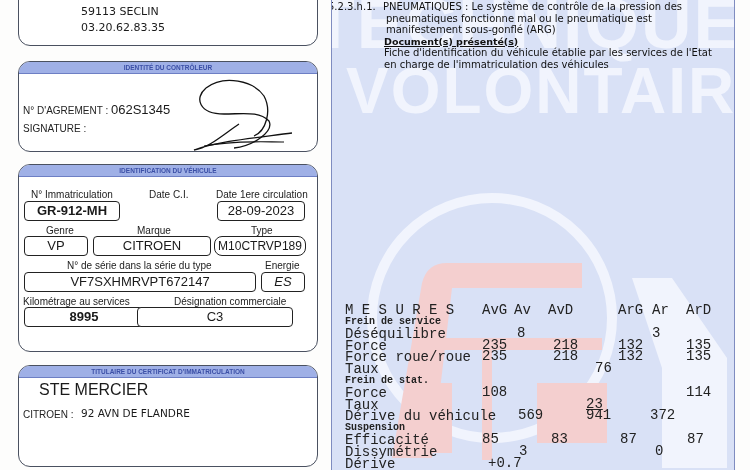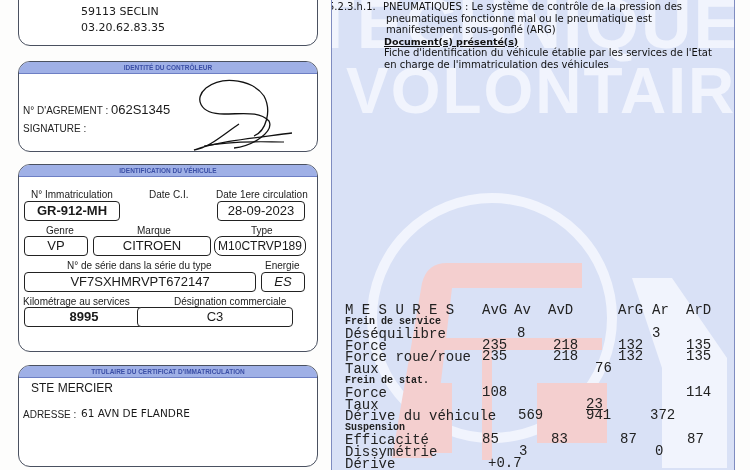--- a/index.html
+++ b/index.html
@@ -57,23 +57,23 @@
   <div class="field" style="left:242px; top:107px; width:44px;font-style:italic;">ES</div>
 
   <div class="abs lbl" style="left:4px; top:131px;">Kilométrage au services</div>
   <div class="abs lbl" style="left:155px; top:131px;">Désignation commerciale</div>
   <div class="field" style="left:5px; top:142px; width:120px;font-weight:bold;">8995</div>
   <div class="field" style="left:118px; top:142px; width:156px;">C3</div>
 </div>
 
 <div class="box" style="left:18px; top:365px; width:300px; height:102px;">
   <div class="box-header">TITULAIRE DU CERTIFICAT D'IMMATRICULATION</div>
-  <div class="abs" style="left:12px; top:15px; font-family:'Liberation Sans',sans-serif; font-size:12px;">STE MERCIER</div>
-  <div class="abs lbl" style="left:4px; top:43px;">ADRESSE :</div>
-  <div class="abs" style="left:62px; top:41px; font-size:10.5px;">61 AVN DE FLANDRE</div>
+  <div class="abs" style="left:20px; top:15px; font-family:'Liberation Sans',sans-serif; font-size:16px;">STE MERCIER</div>
+  <div class="abs lbl" style="left:4px; top:43px;">CITROEN :</div>
+  <div class="abs" style="left:62px; top:41px; font-size:10.5px;">92 AVN DE FLANDRE</div>
 </div>
 
 <div class="right-panel">
   <div class="wm" style="left:-20px; top:-14px; font-size:70px;">TECHNIQUE</div>
   <div class="wm" style="left:14px; top:56px; font-size:64px;">VOLONTAIRE</div>
 
   <svg class="abs" style="left:0px; top:130px;" width="402" height="344" viewBox="0 0 402 344">
     <circle cx="160" cy="190" r="120" fill="none" stroke="#f1f4fd" stroke-width="10"></circle>
     <path d="M60,330 L90,155 Q95,135 115,135 L250,135 L250,160 L120,160 L100,330 Z" fill="#f4cfcf"></path>
     <rect x="80" y="210" width="190" height="12" fill="#f4cfcf"></rect>

